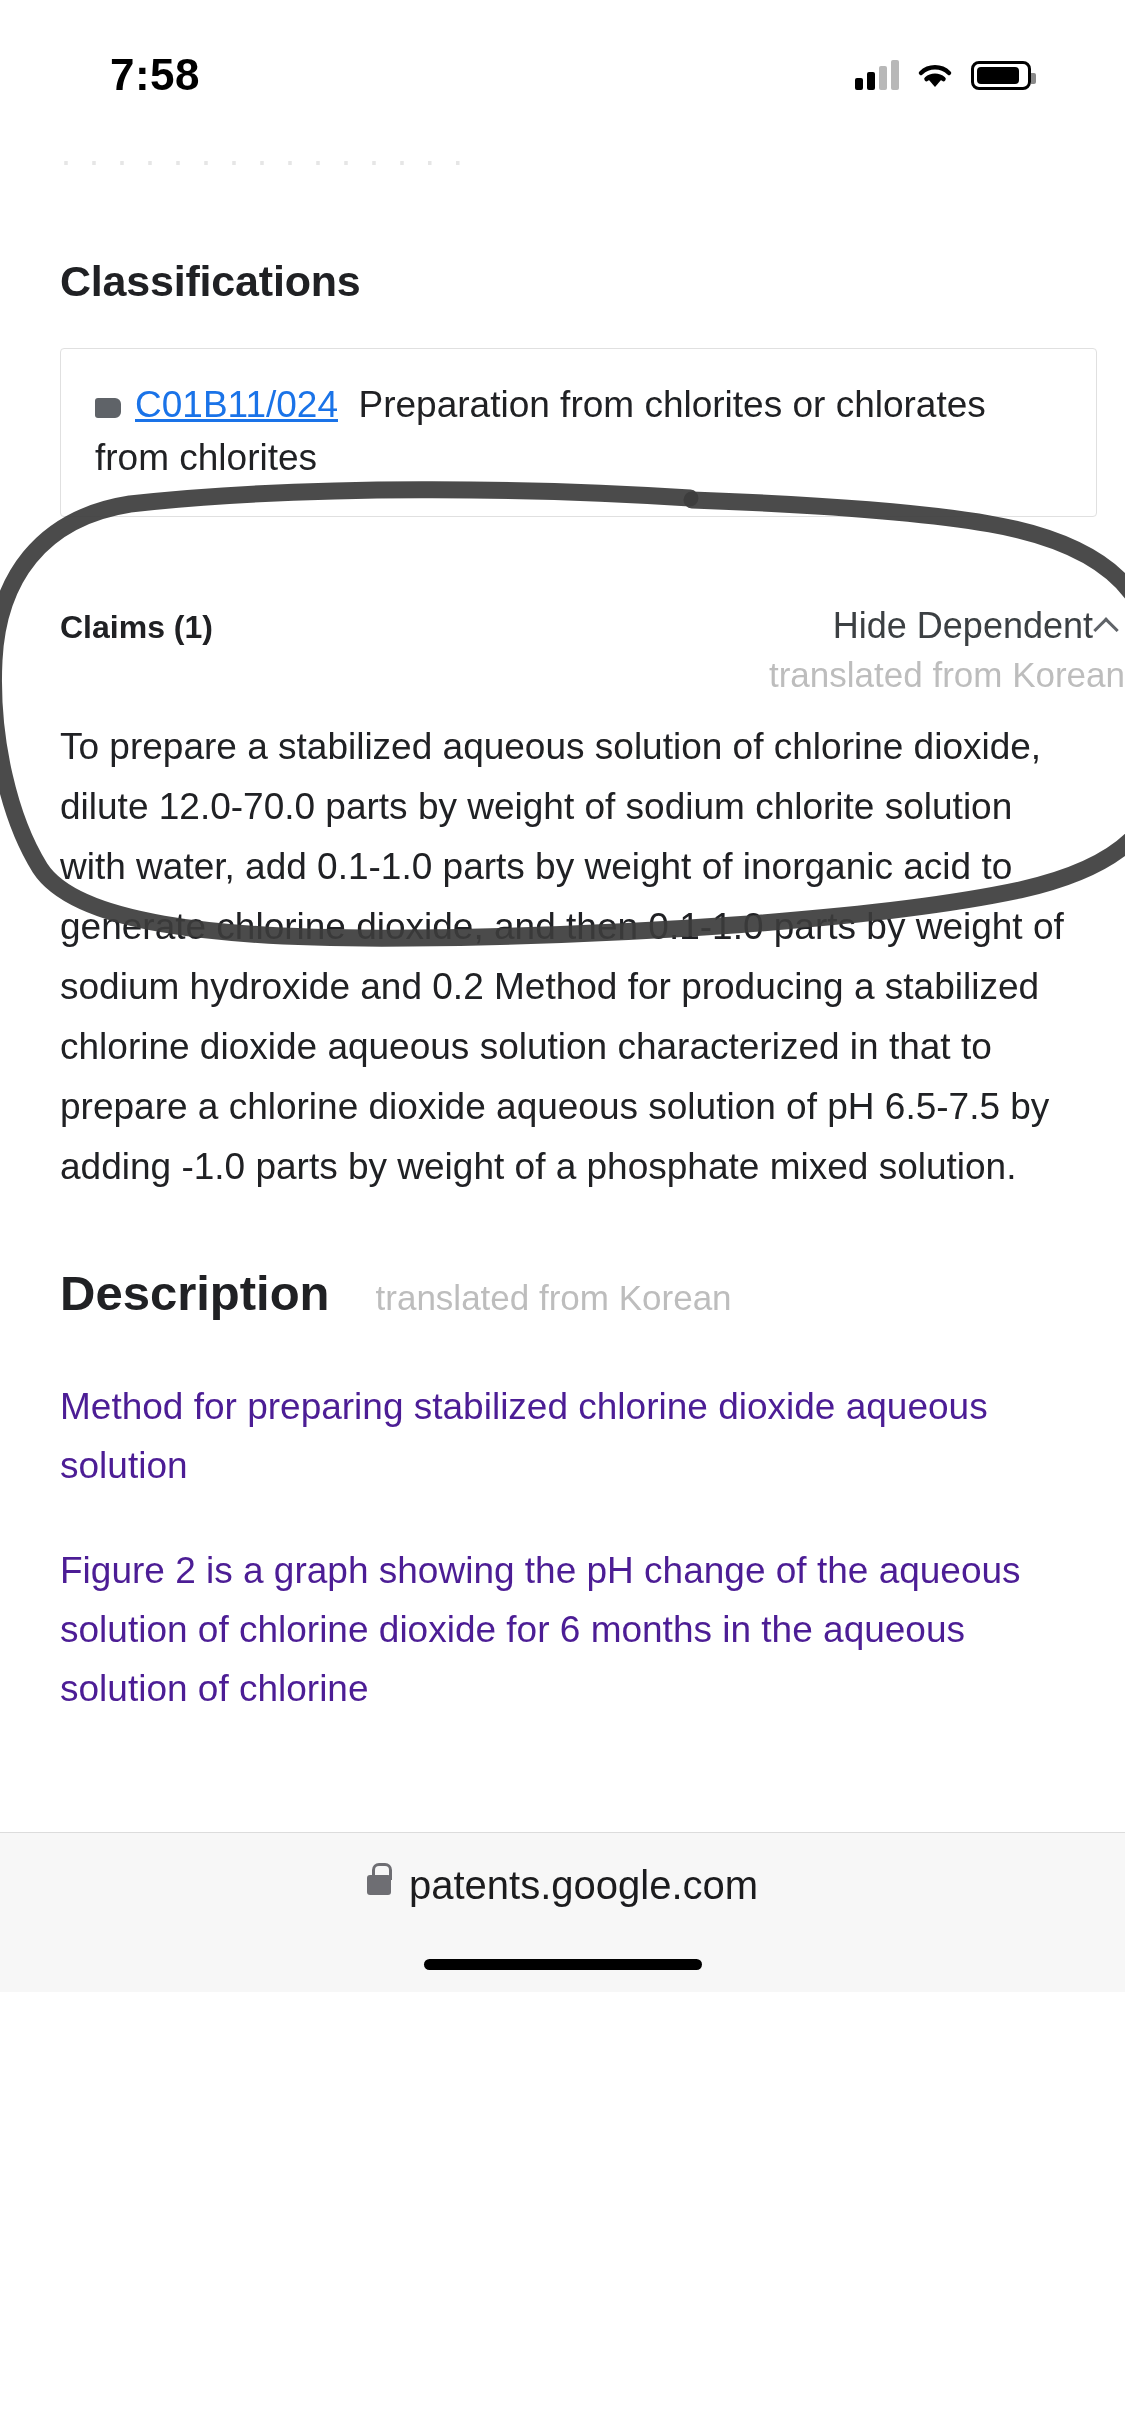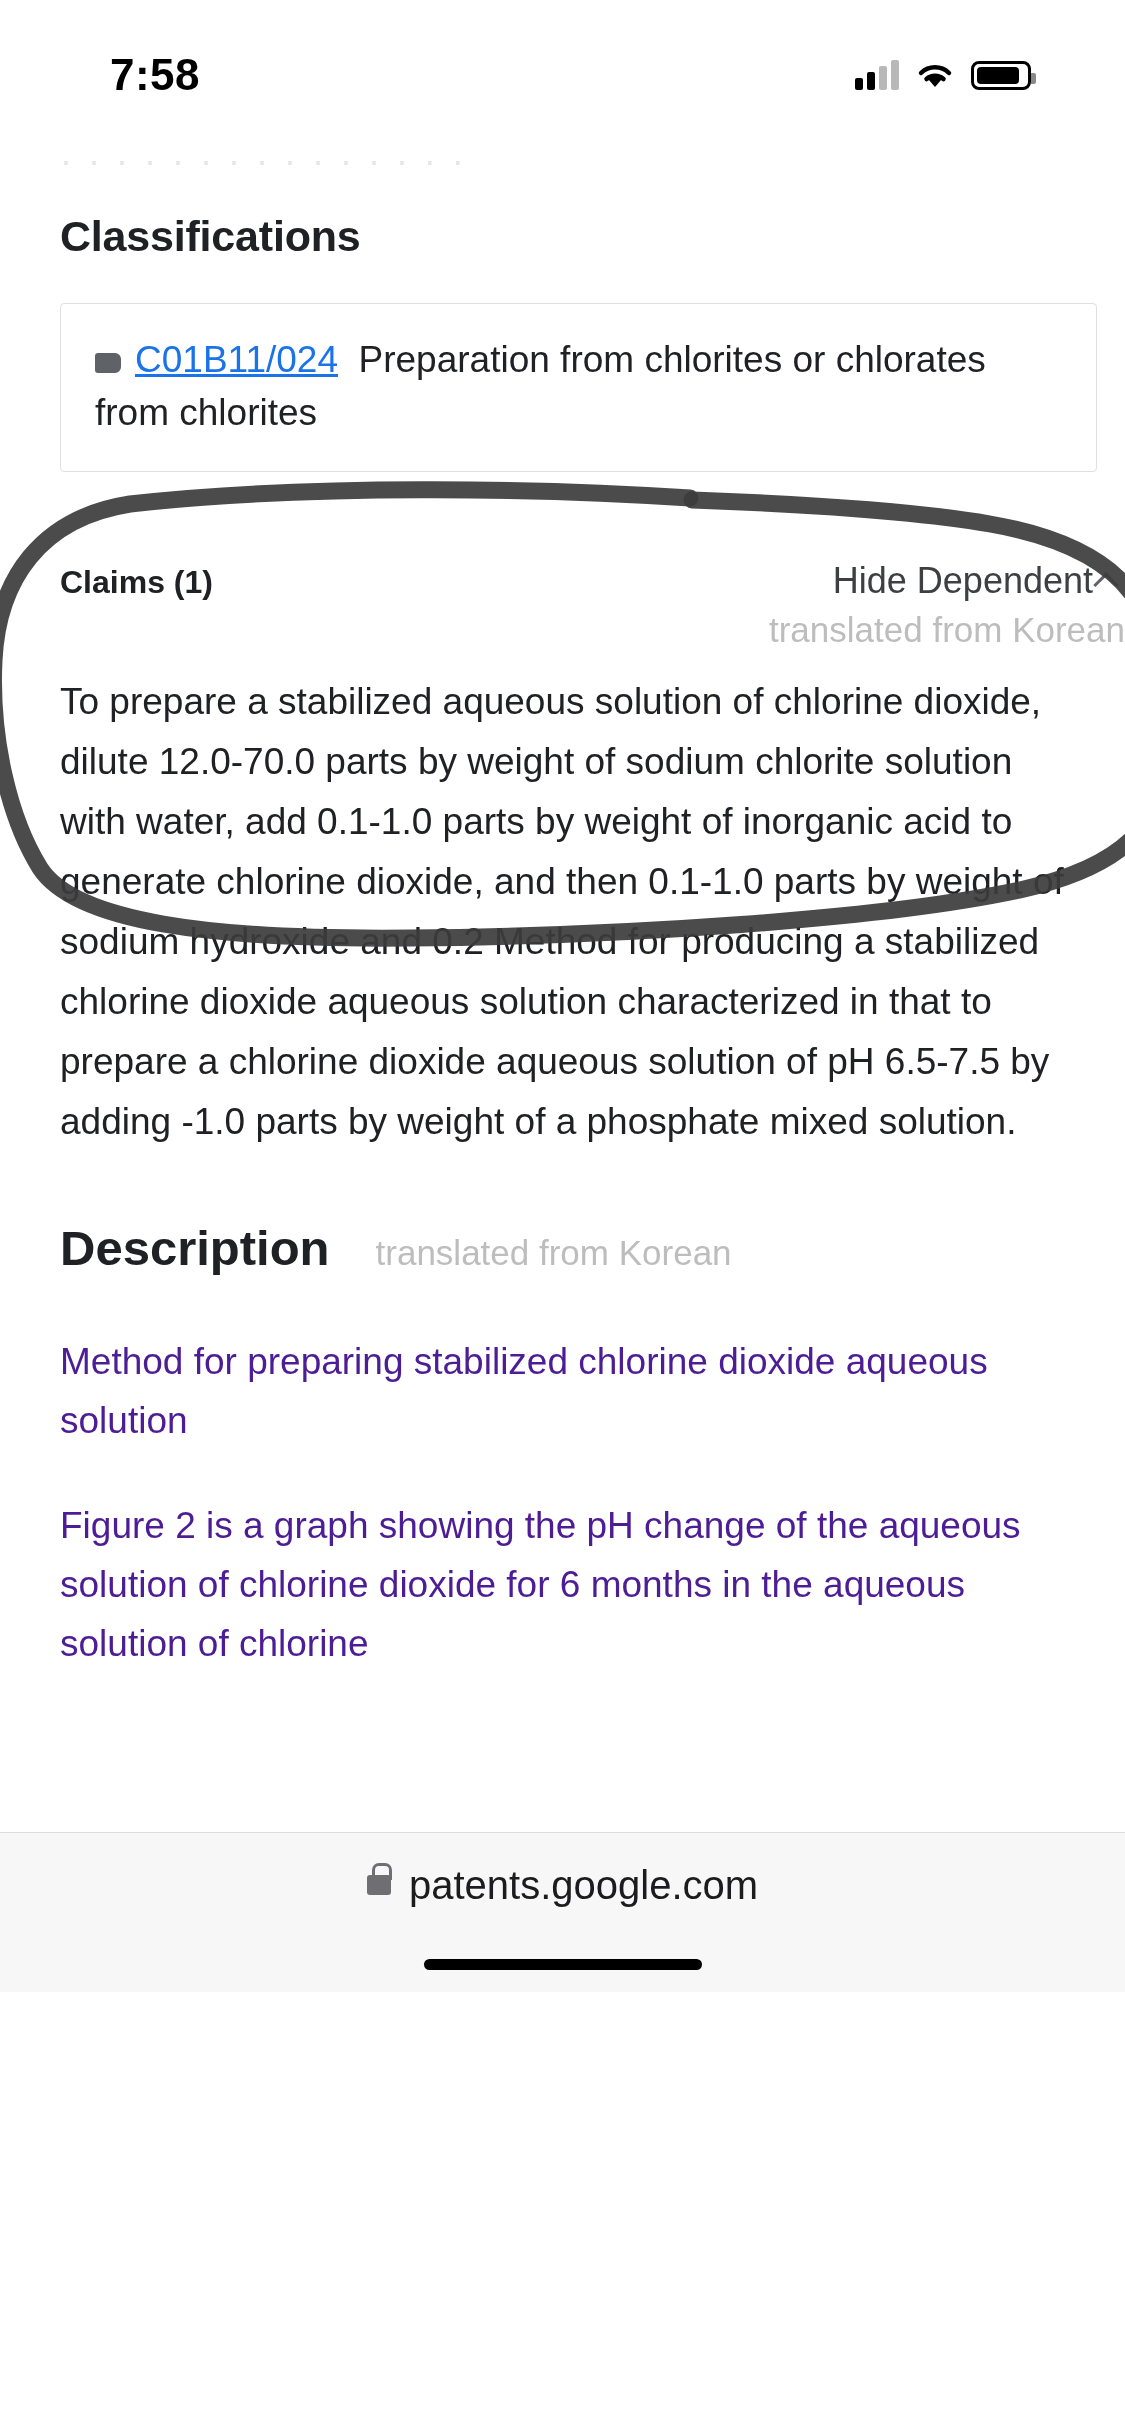--- a/index.html
+++ b/index.html
@@ -86,21 +86,21 @@
     font-size: 36px;
     color: #e6e6e6;
     letter-spacing: 3px;
     height: 36px;
     overflow: hidden;
   }
   h2.section {
     font-size: 43px;
     font-weight: 700;
     color: #202124;
-    margin: 36px 0 0 60px;
+    margin: 81px 0 0 60px;
     letter-spacing: -0.2px;
   }
   .class-box {
     margin: 42px 28px 0 60px;
     border: 1px solid #e0e0e0;
     border-radius: 4px;
     padding: 30px 54px 32px 34px;
   }
   .class-line {
     font-size: 37px;

